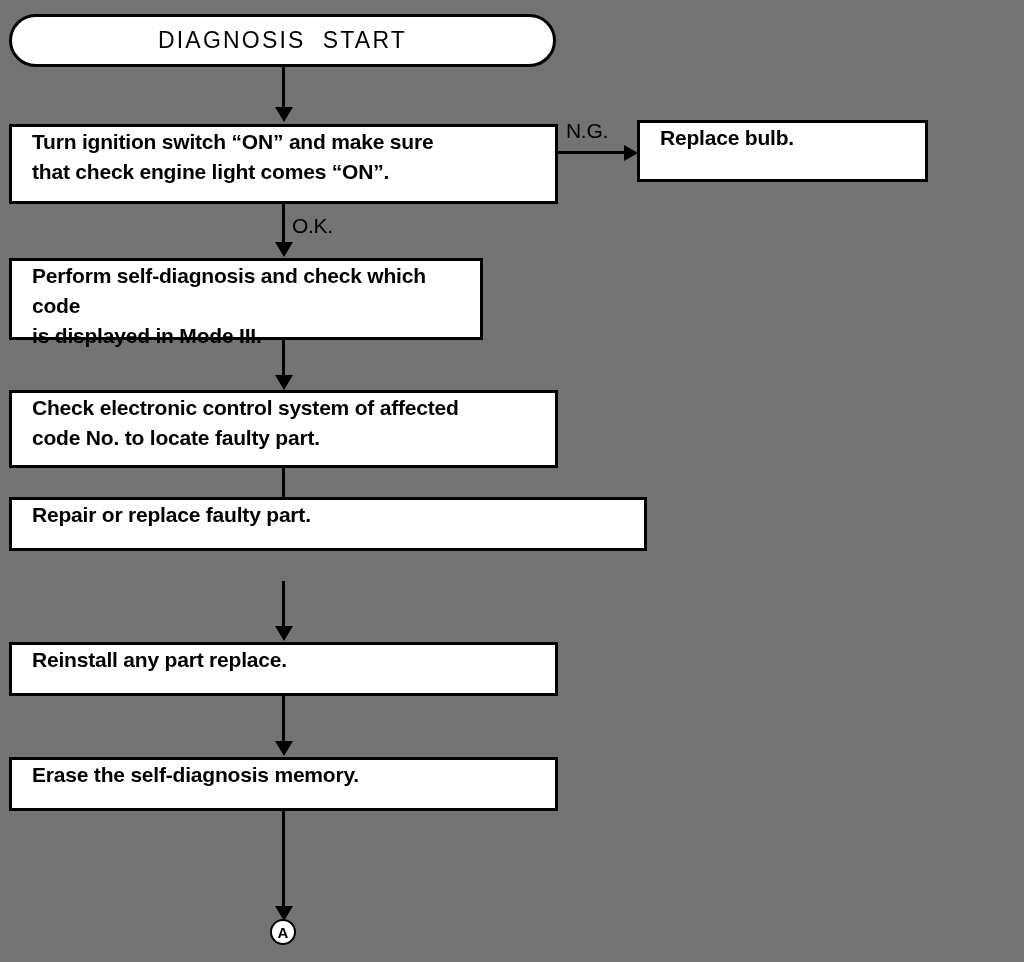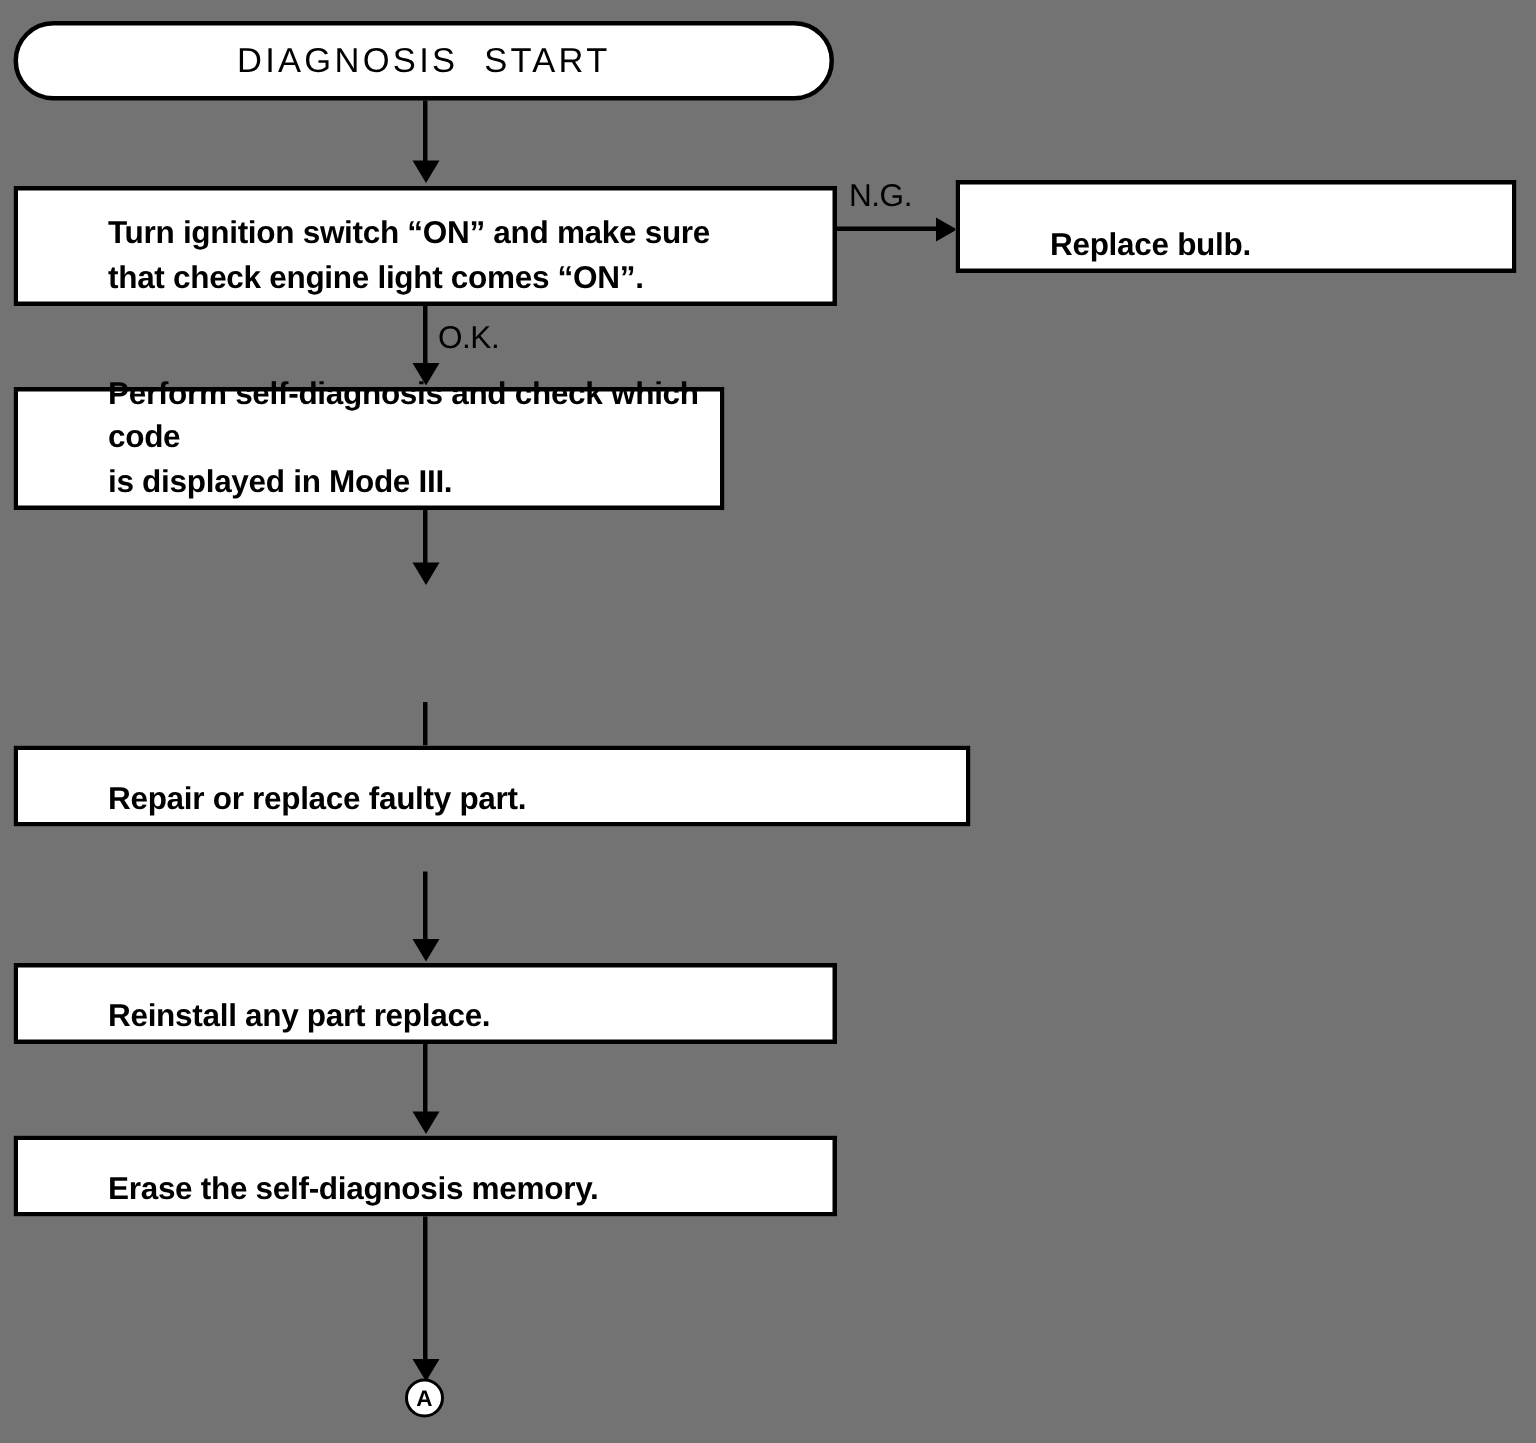--- a/index.html
+++ b/index.html
@@ -36,22 +36,21 @@
   .terminator .node-text {
     font-size: 23px;
     font-weight: 400;
     letter-spacing: 2.2px;
     white-space: pre;
     line-height: 1;
   }
   .process {
     display: flex;
     flex-direction: column;
-    justify-content: flex-end;
-    padding-left: 40px;
+    justify-content: flex-start;
   }
   .process .node-text {
     font-size: 21px;
     font-weight: 700;
     line-height: 1.42;
     padding-left: 20px;
     padding-right: 8px;
     letter-spacing: -0.2px;
     white-space: pre-line;
   }
@@ -127,36 +126,40 @@
 
   <div class="node process" style="left:9px; top:124px; width:549px; height:80px;">
     <span class="node-text">Turn ignition switch “ON” and make sure
 that check engine light comes “ON”.</span>
   </div>
 
   <div class="hline" style="left:556px; top:151px; width:72px;"></div>
   <div class="arrow-right" style="left:624px; top:145px;"></div>
   <div class="edge-label" style="left:566px; top:120px;">N.G.</div>
 
-  <div class="node process" style="left:637px; top:120px; width:374px; height:62px;">
+  <div class="node process" style="left:637px; top:120px; width:291px; height:62px;">
     <span class="node-text">Replace bulb.</span>
   </div>
 
   <div class="vline" style="left:282px; top:204px; height:40px;"></div>
   <div class="arrow-down" style="left:275px; top:242px;"></div>
   <div class="edge-label" style="left:292px; top:215px;">O.K.</div>
 
   <div class="node process" style="left:9px; top:258px; width:474px; height:82px;">
     <span class="node-text">Perform self-diagnosis and check which code
 is displayed in Mode III.</span>
   </div>
 
   <div class="vline" style="left:282px; top:340px; height:38px;"></div>
   <div class="arrow-down" style="left:275px; top:375px;"></div>
 
+  <div class="node process" style="left:9px; top:390px; width:549px; height:78px;">
+    <span class="node-text">Check electronic control system of affected
+code No. to locate faulty part.</span>
+  </div>
 
   <div class="vline" style="left:282px; top:468px; height:46px;"></div>
   <div class="arrow-down" style="left:275px; top:512px;"></div>
 
   <div class="node process" style="left:9px; top:497px; width:638px; height:54px;">
     <span class="node-text">Repair or replace faulty part.</span>
   </div>
 
   <div class="vline" style="left:282px; top:581px; height:46px;"></div>
   <div class="arrow-down" style="left:275px; top:626px;"></div>

